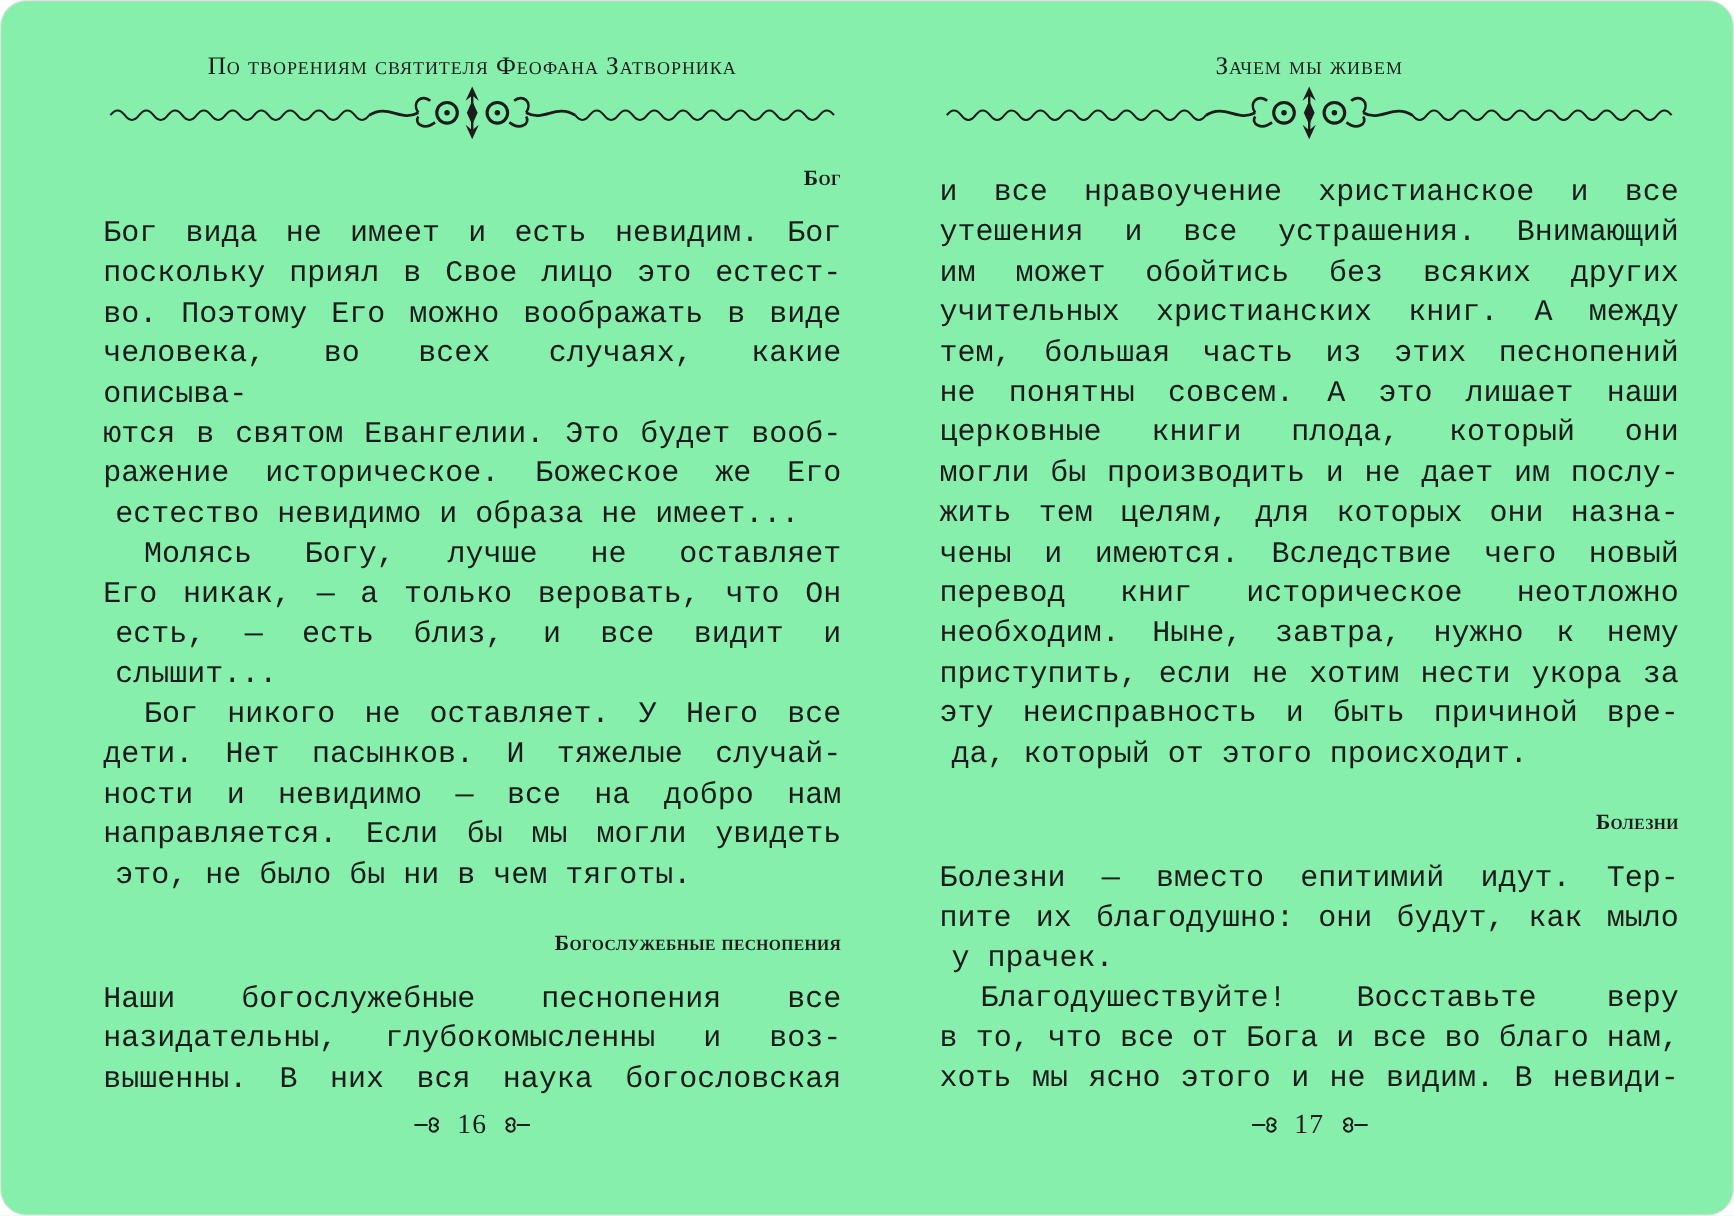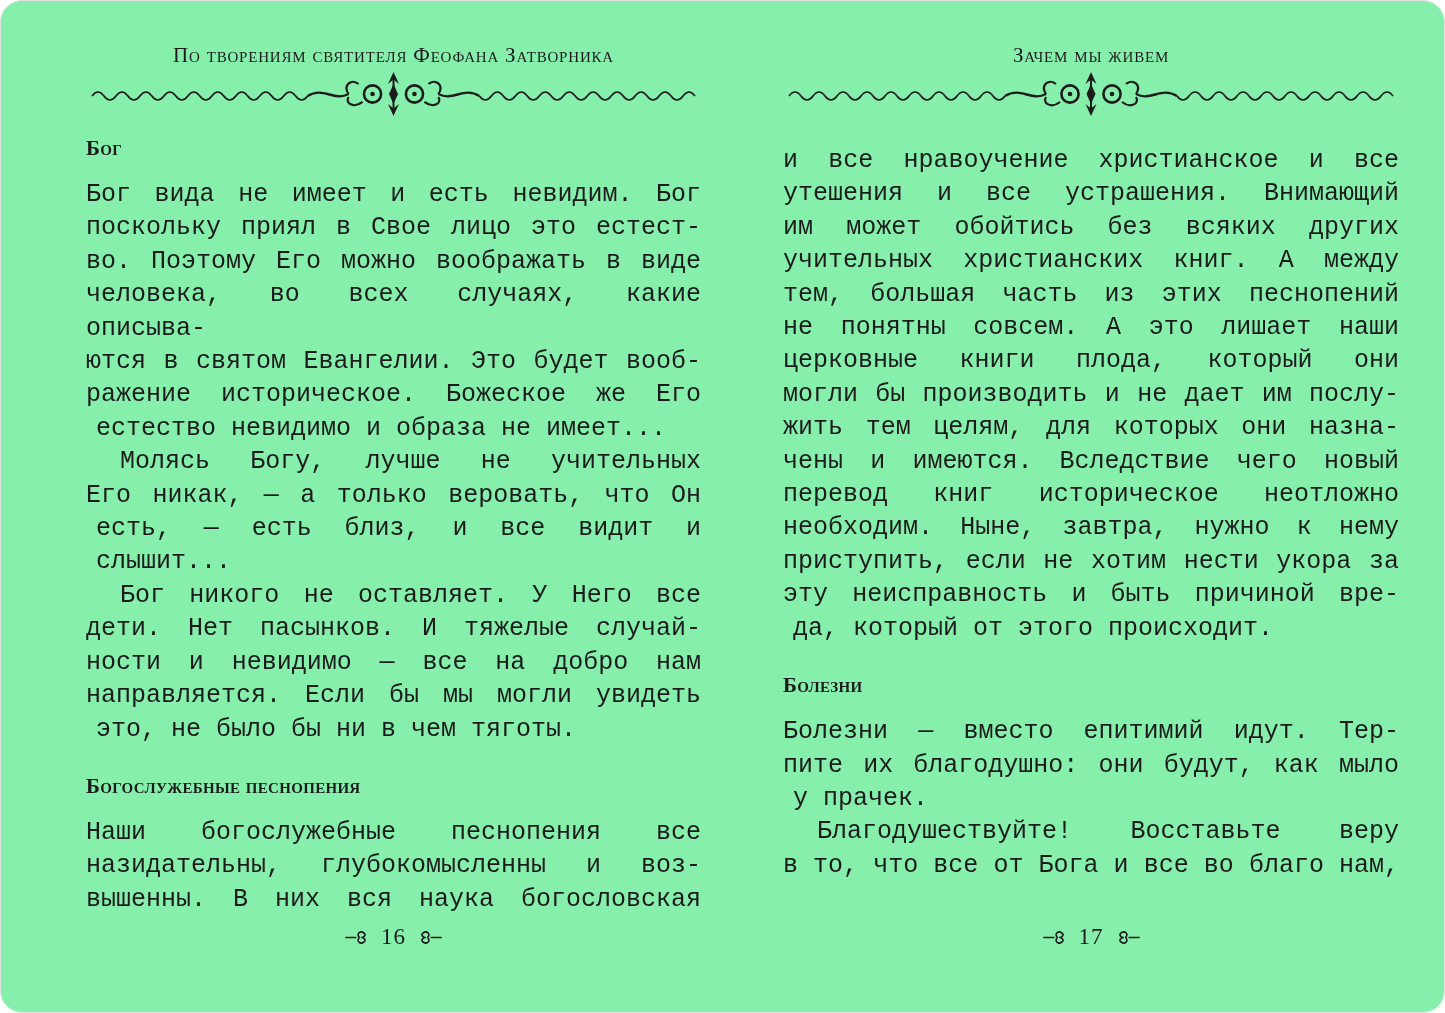--- a/index.html
+++ b/index.html
@@ -32,24 +32,24 @@
     width: 100%;
     height: 46px;
     margin-top: 3px;
   }
 
   .body-text { text-align: justify; }
   .page-left  .body-text { margin-top: 12px; }
   .page-right .body-text { margin-top: 27px; }
 
   .heading {
-    text-align: left;
+    text-align: right;
     font-weight: 700;
     font-variant: small-caps;
-    font-size: 21px;
+    font-size: 18px;
     letter-spacing: 0.3px;
     margin: 23px 0 13px 0;
     line-height: 34px;
   }
   .body-text > .heading:first-child { margin-top: 14px; }
 
   .para { margin: 0; }
   .line {
     font-size: 25px;
     line-height: 33.4px;
@@ -119,21 +119,21 @@
         <div class="para">
           <div class="line">Бог вида не имеет и есть невидим. Бог</div>
           <div class="line">поскольку приял в Свое лицо это естест-</div>
           <div class="line">во. Поэтому Его можно воображать в виде</div>
           <div class="line">человека, во всех случаях, какие описыва-</div>
           <div class="line">ются в святом Евангелии. Это будет вооб-</div>
           <div class="line">ражение историческое. Божеское же Его</div>
           <div class="line end">естество невидимо и образа не имеет...</div>
         </div>
         <div class="para">
-          <div class="line indent">Молясь Богу, лучше не учительных</div>
+          <div class="line indent">Молясь Богу, лучше не оставляет</div>
           <div class="line">Его никак, — а только веровать, что Он</div>
           <div class="line end">есть, — есть близ, и все видит и слышит...</div>
         </div>
         <div class="para">
           <div class="line indent">Бог никого не оставляет. У Него все</div>
           <div class="line">дети. Нет пасынков. И тяжелые случай-</div>
           <div class="line">ности и невидимо — все на добро нам</div>
           <div class="line">направляется. Если бы мы могли увидеть</div>
           <div class="line end">это, не было бы ни в чем тяготы.</div>
         </div>
@@ -180,20 +180,21 @@
         </div>
         <div class="heading">Болезни</div>
         <div class="para">
           <div class="line">Болезни — вместо епитимий идут. Тер-</div>
           <div class="line">пите их благодушно: они будут, как мыло</div>
           <div class="line end">у прачек.</div>
         </div>
         <div class="para">
           <div class="line indent">Благодушествуйте! Восставьте веру</div>
           <div class="line">в то, что все от Бога и все во благо нам,</div>
+          <div class="line">хоть мы ясно этого и не видим. В невиди-</div>
         </div>
       </div>
     <div class="footer">
       <svg class="fleuron">
           <use href="#orn-fleuron"></use>
         </svg>
       <span class="pagenum">17</span>
       <svg class="fleuron flip">
           <use href="#orn-fleuron"></use>
         </svg>

